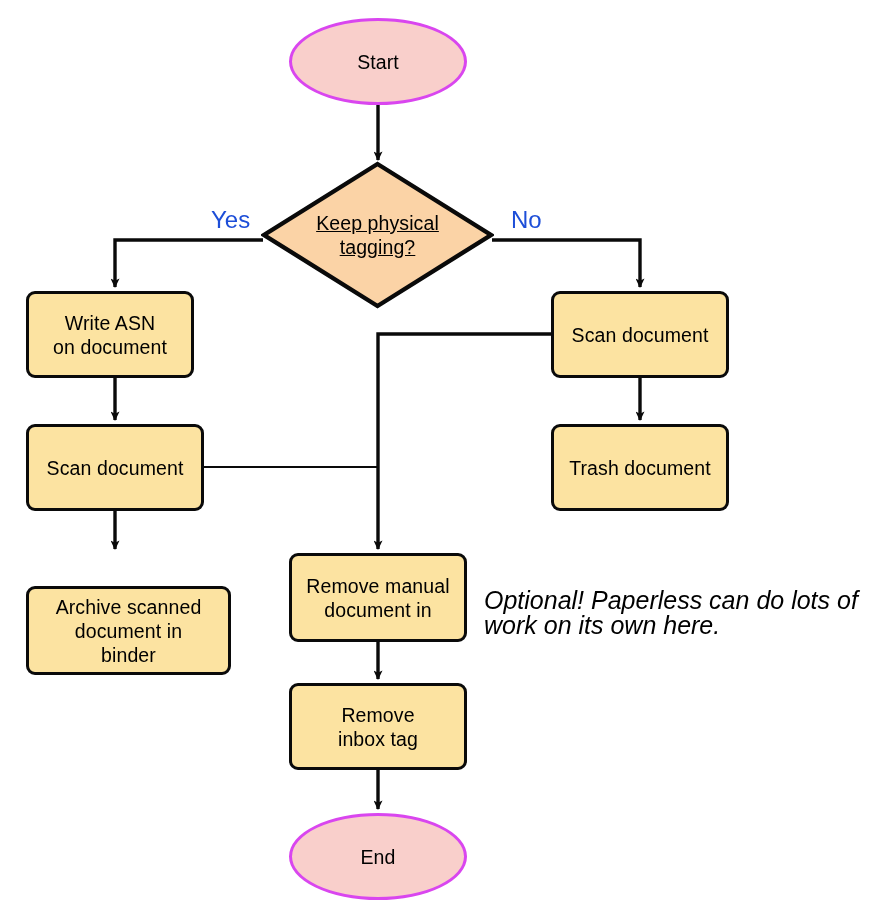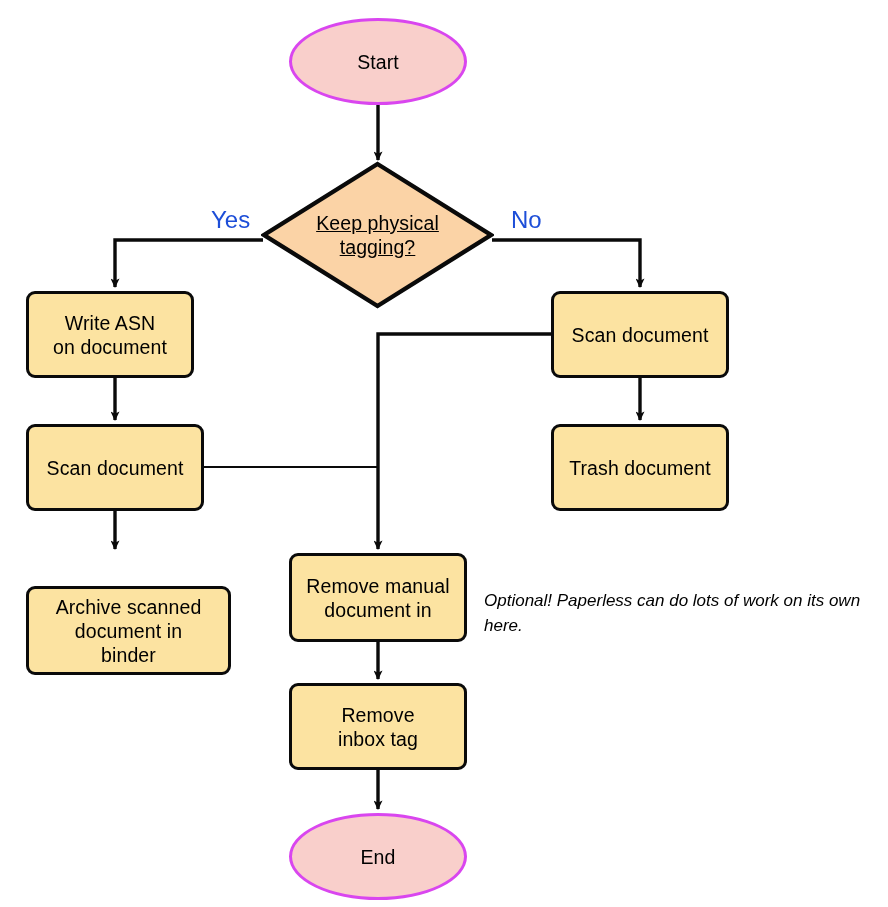--- a/index.html
+++ b/index.html
@@ -67,21 +67,21 @@
     color: #1d4ed8;
     font-size: 24px;
     line-height: 22px;
     background: #ffffff;
     padding: 0 2px;
     white-space: nowrap;
   }
   .note {
     position: absolute;
     color: #000000;
-    font-size: 17px;
+    font-size: 25px;
     line-height: 25px;
     font-style: italic;
     width: 404px;
   }
 </style>
 </head>
 <body>
 
 <div id="canvas">
 

